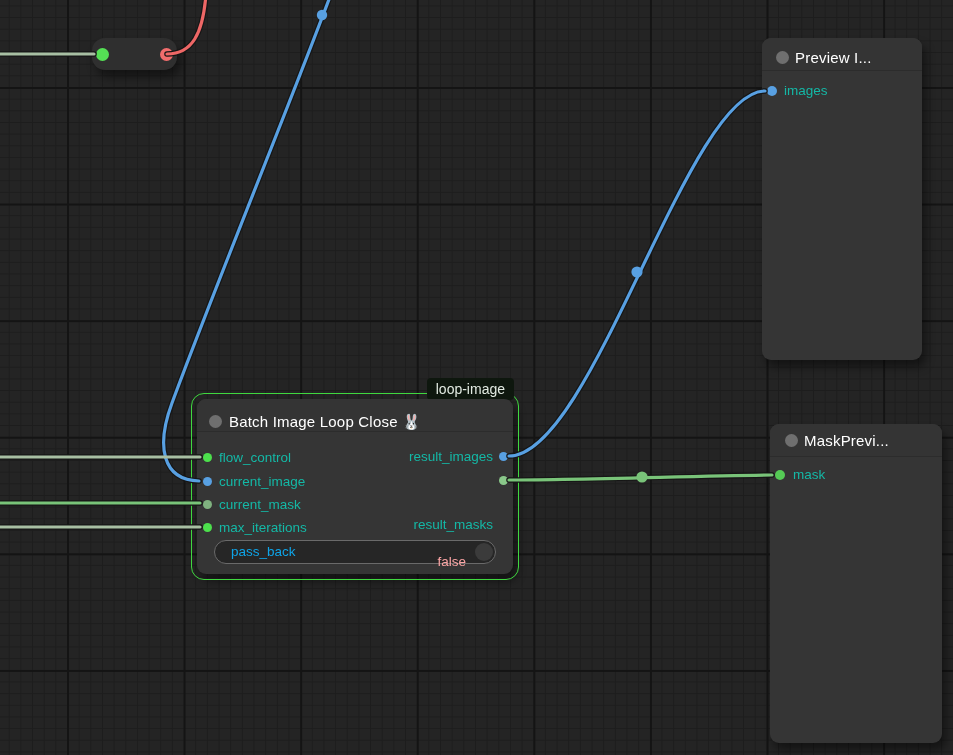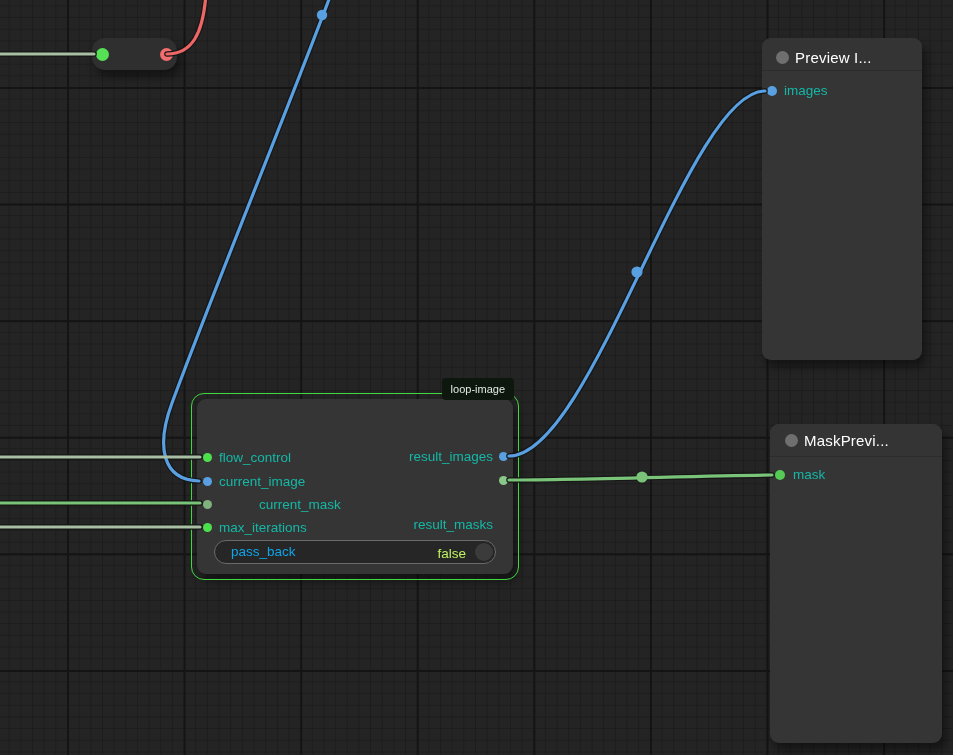--- a/index.html
+++ b/index.html
@@ -39,31 +39,31 @@
   .out-label{text-align:right;}
   
   #loop-node{left:197px;top:399px;width:316px;height:175px;background:#353535;}
   .selection-outline{
     position:absolute;left:-6px;top:-6px;right:-6px;bottom:-6px;
     border:1.5px solid #3fd83f;border-radius:13px;pointer-events:none;
   }
   .node-badge{
     position:absolute;right:-1px;top:-21px;height:22px;line-height:22px;
     background:#0e170e;border-radius:4px;padding:0 9px;
-    font-size:11px;color:#e2eae2;white-space:nowrap;
+    font-size:14px;color:#e2eae2;white-space:nowrap;
   }
   .widget-pill{
     position:absolute;left:17px;top:141px;width:280px;height:22px;
     border:1px solid #6a6a6a;border-radius:12px;background:#262626;
   }
   .widget-label{
     position:absolute;left:16px;top:3px;font-size:13.5px;color:#0ea5e9;
   }
   .widget-value{
-    position:absolute;right:29px;top:5px;font-size:13.5px;color:#bef264;text-align:right;
+    position:absolute;right:29px;top:13px;font-size:13.5px;color:#fca5a5;text-align:right;
   }
   .widget-knob{
     position:absolute;right:2px;top:2px;width:18px;height:18px;border-radius:50%;background:#3b3b3b;
   }
   
   #collapsed-node{left:92px;top:38px;width:85px;height:32px;border-radius:13px;background:#2f2f2f;}
   #collapsed-node .port{position:absolute;width:13px;height:13px;border-radius:50%;top:9.5px;}
   
   #preview-node{left:762px;top:38px;width:160px;height:322px;}
   #maskpreview-node{left:770px;top:424px;width:172px;height:319px;}
@@ -75,29 +75,33 @@
 <body>
 
 <div class="node" id="collapsed-node">
   <div class="port" style="left: 3.5px; background-color: rgb(85, 224, 85);"></div>
   <div class="port" style="left: 67.5px; background-color: rgb(242, 109, 109);"></div>
 </div>
 
 <div class="node" id="loop-node">
   <div class="selection-outline"></div>
   <div class="node-badge">loop-image</div>
+  <div class="titlebar">
+    <div class="collapse-dot" style="left:12px;top:16px;"></div>
+    <div class="title-text" style="left:32px;top:14px;">Batch Image Loop Close 🐰</div>
+  </div>
 
   <div class="slot-dot" style="left: 5.5px; top: 53.5px; background-color: rgb(76, 224, 76);"></div>
   <div class="slot-label" style="left:22px;top:51px;">flow_control</div>
 
   <div class="slot-dot" style="left: 5.5px; top: 77.5px; background-color: rgb(88, 160, 226);"></div>
   <div class="slot-label" style="left:22px;top:75px;">current_image</div>
 
   <div class="slot-dot" style="left: 5.5px; top: 100.5px; background-color: rgb(127, 178, 127);"></div>
-  <div class="slot-label" style="left:22px;top:98px;margin-left:40px;">current_mask</div>
+  <div class="slot-label" style="left:22px;top:98px;">current_mask</div>
 
   <div class="slot-dot" style="left: 5.5px; top: 123.5px; background-color: rgb(76, 224, 76);"></div>
   <div class="slot-label" style="left:22px;top:121px;">max_iterations</div>
 
   <div class="slot-dot" style="left: 301.5px; top: 52.5px; background-color: rgb(88, 160, 226);"></div>
   <div class="slot-label out-label" style="right:20px;top:50px;">result_images</div>
 
   <div class="slot-dot" style="left: 301.5px; top: 76.5px; background-color: rgb(138, 200, 138);"></div>
   <div class="slot-label out-label" style="right:20px;top:74px;margin-top:44px;">result_masks</div>
 

